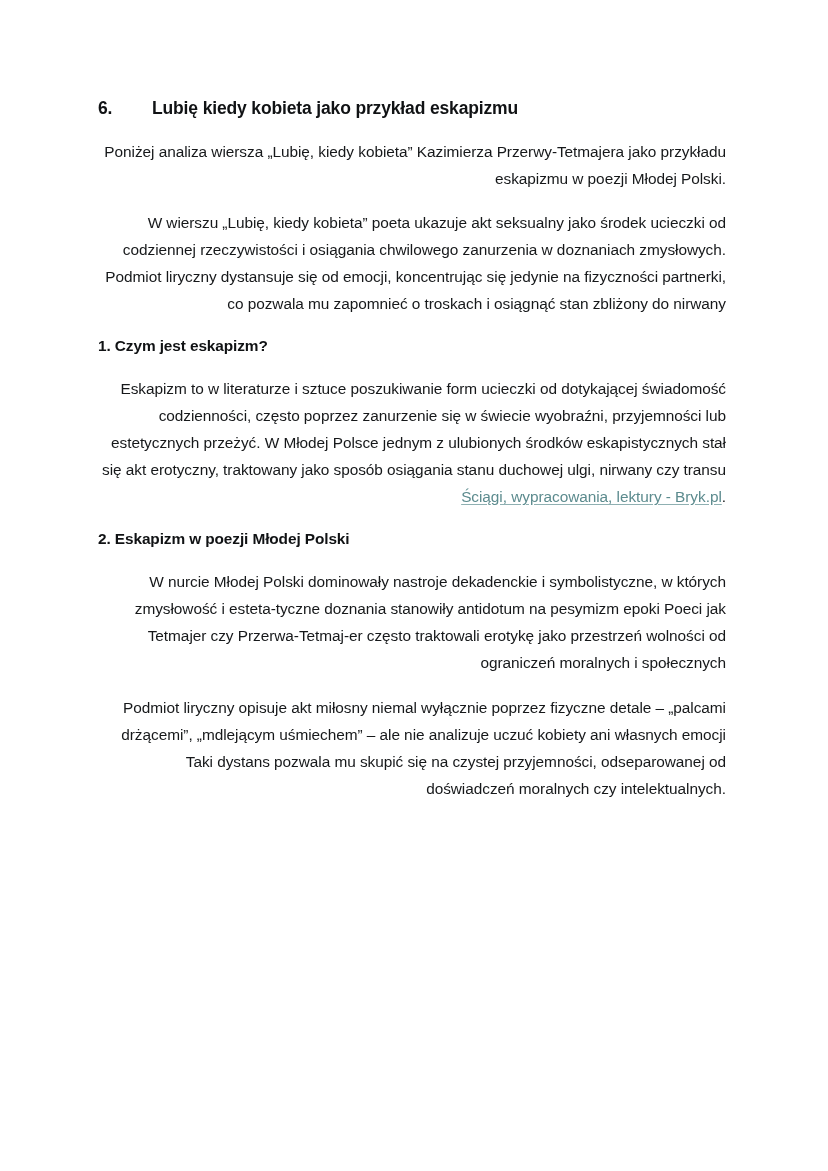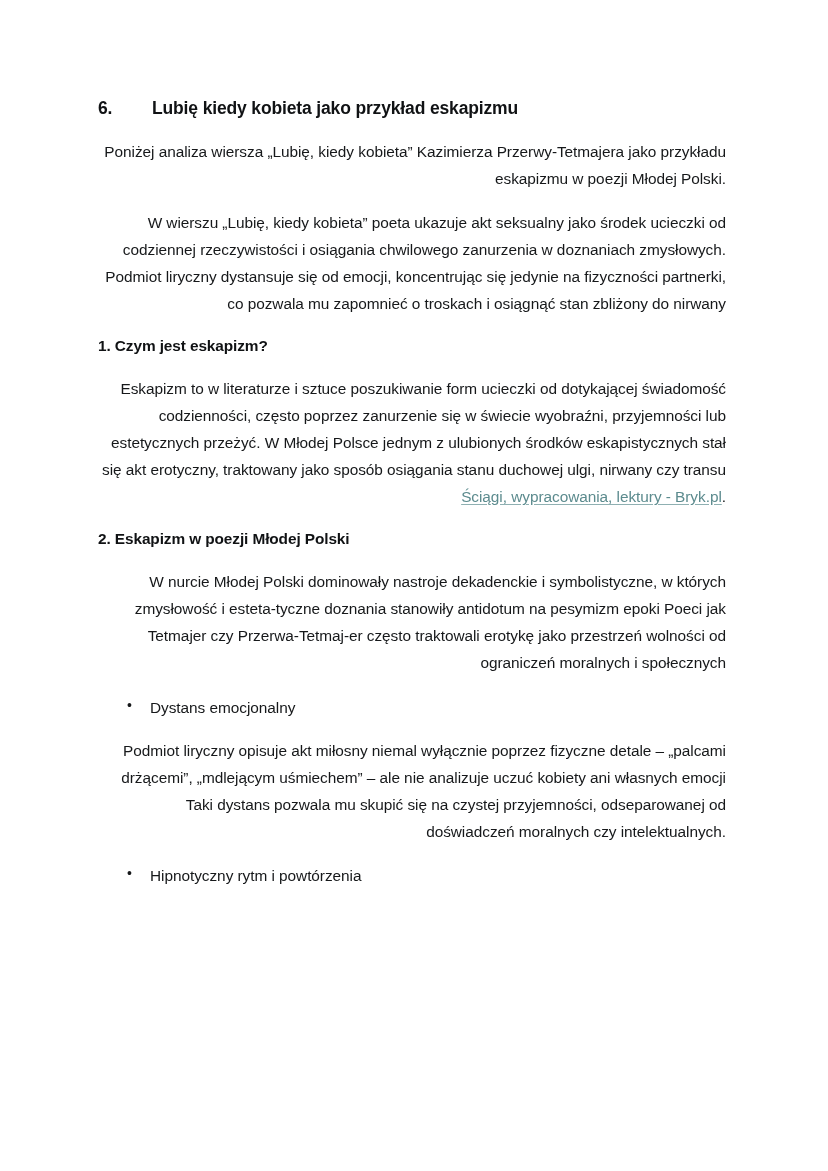--- a/index.html
+++ b/index.html
@@ -126,26 +126,20 @@
 
     <p class="para">
       <span>Eskapizm to w literaturze i sztuce poszukiwanie form ucieczki od dotykającej świadomość codzienności, często poprzez zanurzenie się w świecie wyobraźni, przyjemności lub estetycznych przeżyć. W Młodej Polsce jednym z ulubionych środków eskapistycznych stał się akt erotyczny, traktowany jako sposób osiągania stanu duchowej ulgi, nirwany czy transu </span><a class="inline-link" href="#">Ściągi, wypracowania, lektury - Bryk.pl</a><span>.</span>
     </p>
 
     <h2 class="sub-heading">2. Eskapizm w poezji Młodej Polski</h2>
 
     <p class="para">W nurcie Młodej Polski dominowały nastroje dekadenckie i symbolistyczne, w których zmysłowość i esteta-tyczne doznania stanowiły antidotum na pesymizm epoki  Poeci jak Tetmajer czy Przerwa-Tetmaj-er często traktowali erotykę jako przestrzeń wolności od ograniczeń moralnych i społecznych</p>
 
 
-    <ul class="bullet-list">
-      <li class="bullet-item">Dystans emocjonalny</li>
-    </ul>
 
     <p class="para">Podmiot liryczny opisuje akt miłosny niemal wyłącznie poprzez fizyczne detale – „palcami drżącemi”, „mdlejącym uśmiechem” – ale nie analizuje uczuć kobiety ani własnych emocji Taki dystans pozwala mu skupić się na czystej przyjemności, odseparowanej od doświadczeń moralnych czy intelektualnych.</p>
 
 
 
-    <ul class="bullet-list">
-      <li class="bullet-item">Hipnotyczny rytm i powtórzenia</li>
-    </ul>
 
   </div>
 </div>
 
 </body></html>

